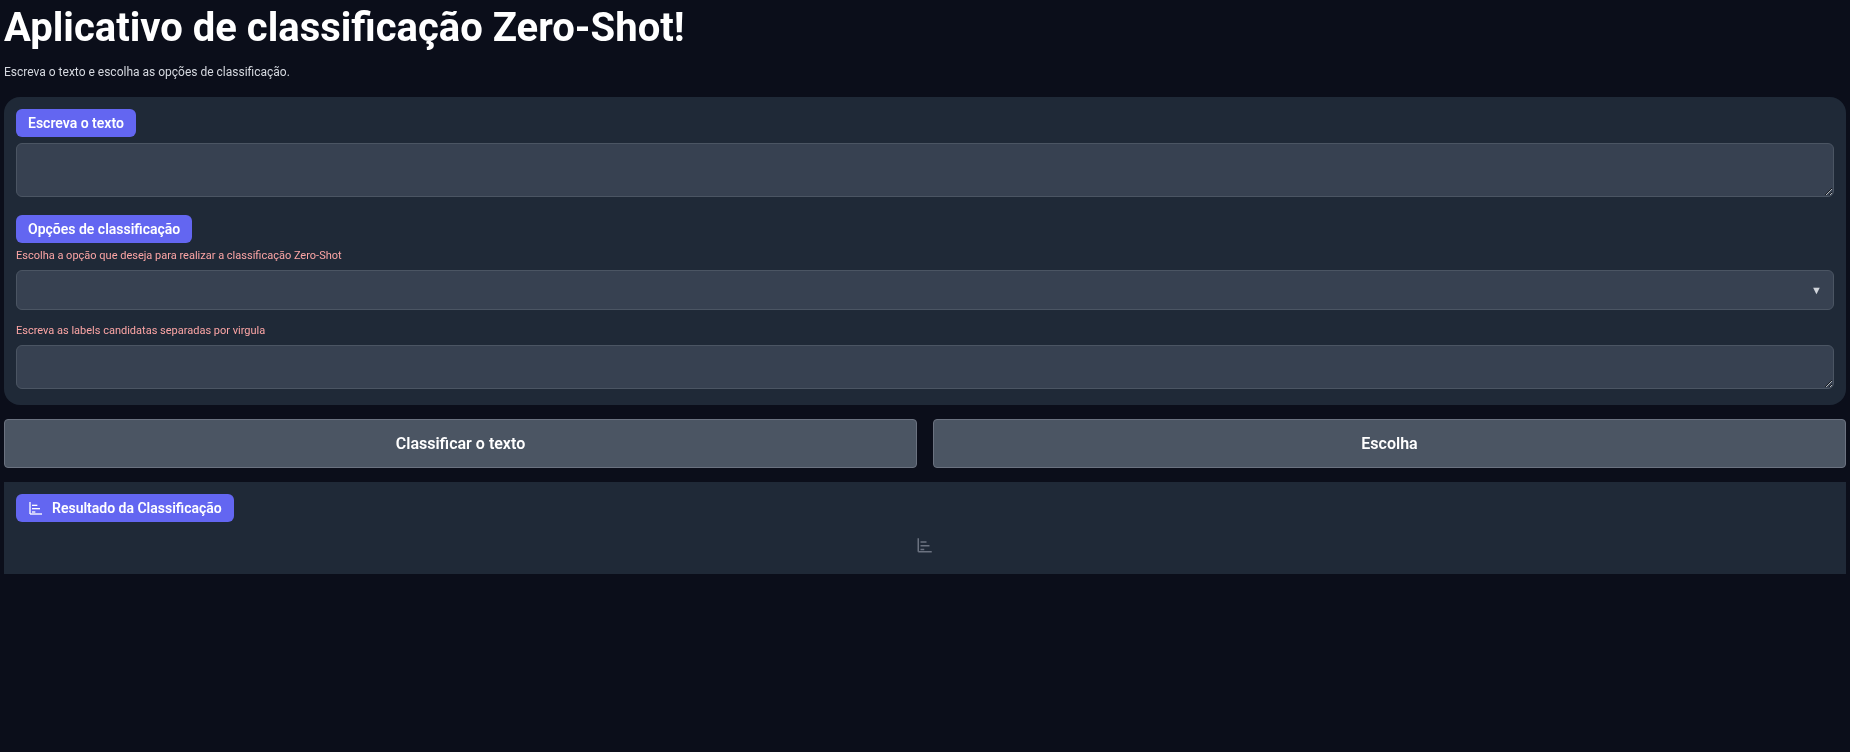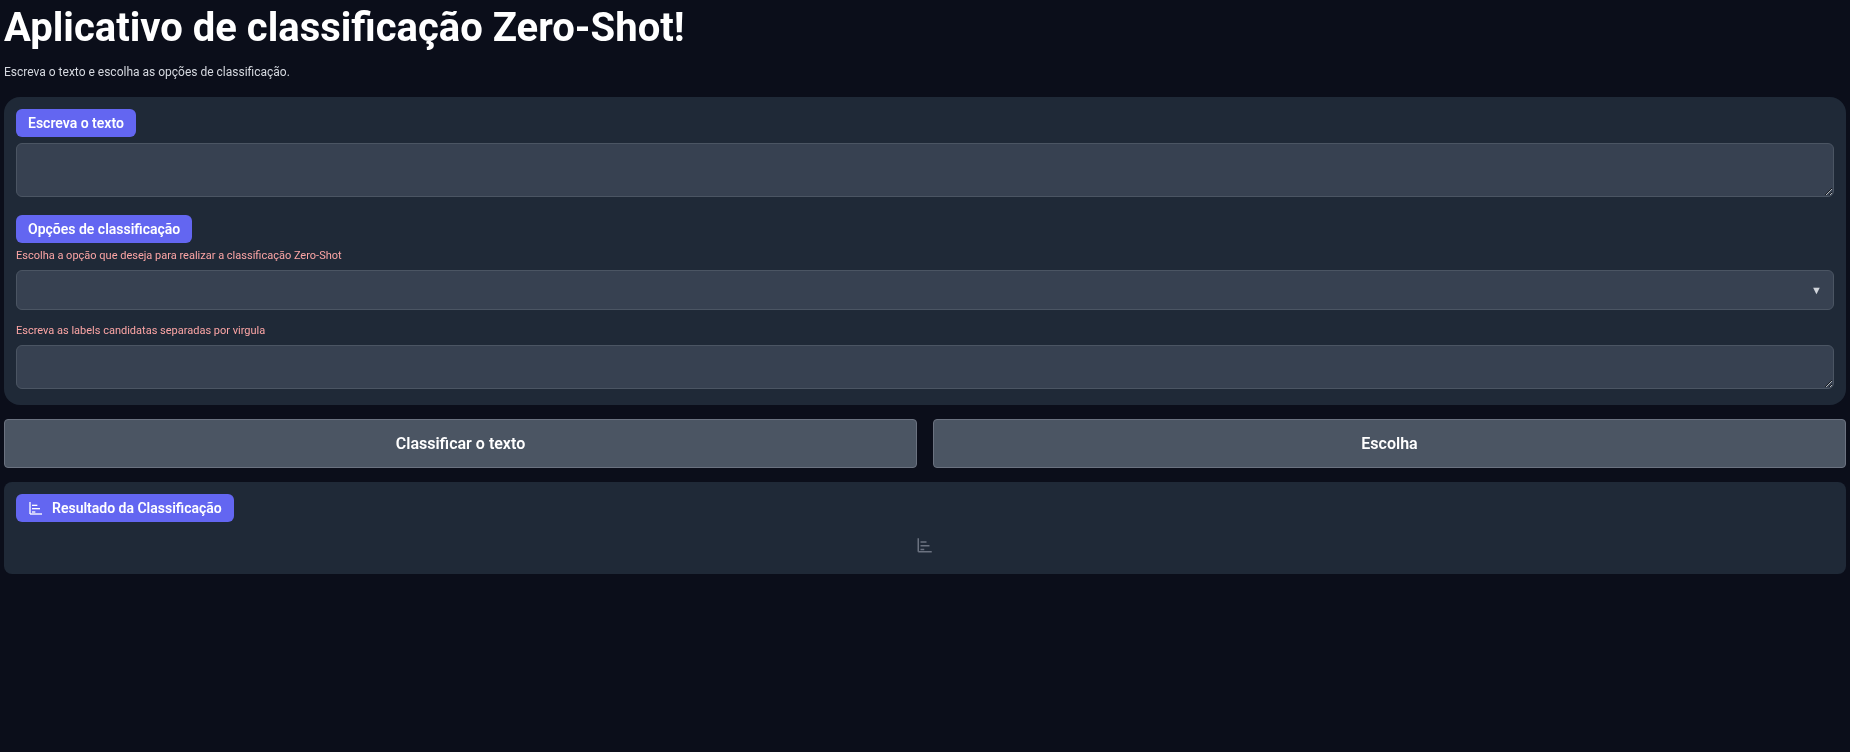--- a/index.html
+++ b/index.html
@@ -130,21 +130,21 @@
       font-size: 16px;
       font-weight: 600;
       padding: 14px 0;
       border-radius: 4px;
       cursor: pointer;
       font-family: inherit;
     }
 
     .result-panel {
       background-color: #1f2937;
-      border-radius: 8px;
+      border-radius: 0;
       padding: 12px;
       text-decoration: underline;
     }
 
     .result-label-badge {
       display: inline-flex;
       align-items: center;
       gap: 8px;
       background-color: #6366f1;
       color: #ffffff;

